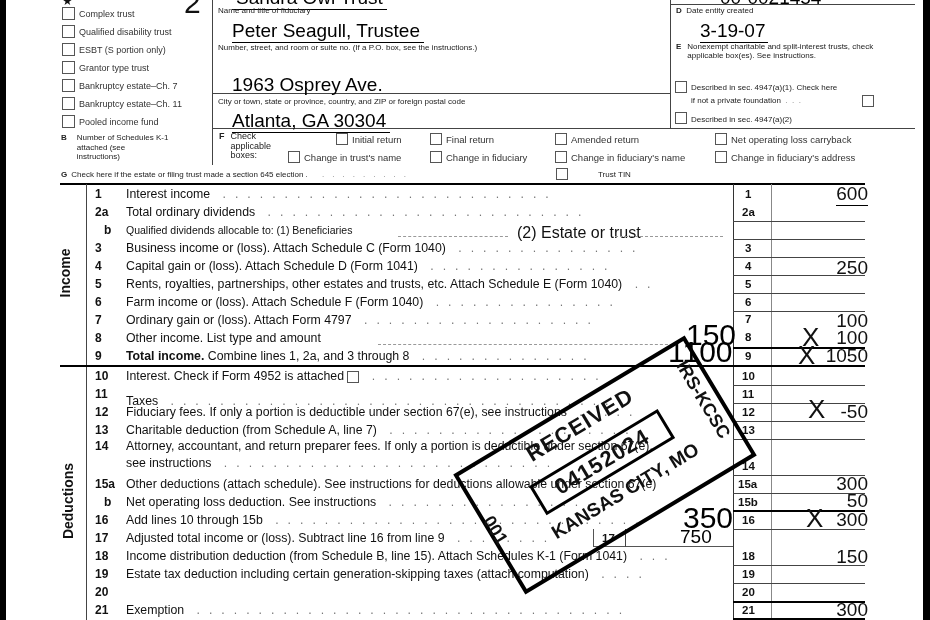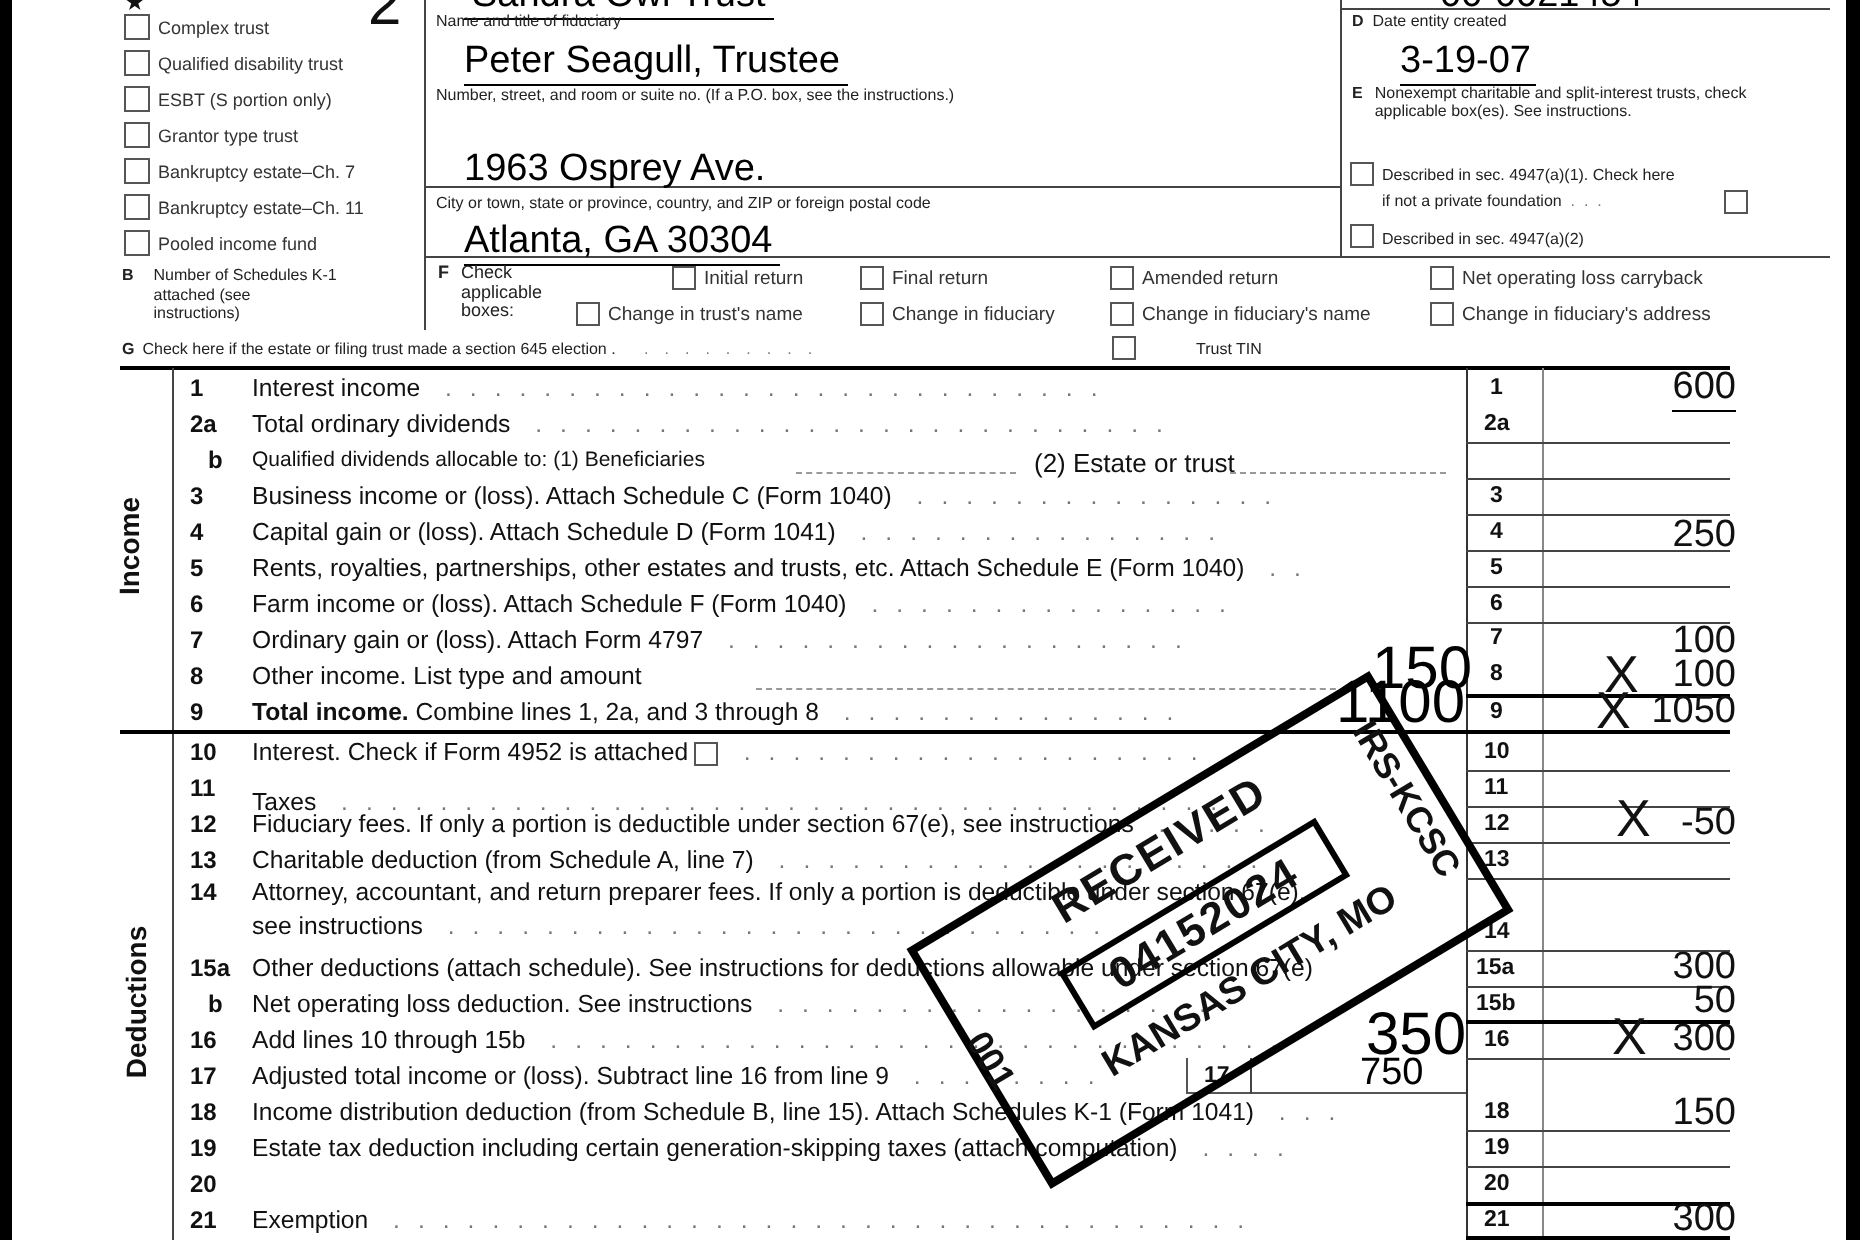--- a/index.html
+++ b/index.html
@@ -175,21 +175,21 @@
 <div>
   <span class="line-num" style="top:205px;">2a</span>
   <span class="line-text" style="top:205px;"><span>Total ordinary dividends</span><span class="dots"> ..........................</span></span>
   <span class="box-num" style="top:206px; left:742px;">2a</span>
 </div>
 <div class="hline" style="left:733px; top:221px; width:132px;"></div>
 <div>
   <span class="line-num" style="top:223px; left:104px;">b</span>
   <span class="line-text" style="top:224px; font-size:10.5px;"><span>Qualified dividends allocable to:  (1) Beneficiaries</span></span>
   <span class="abs" style="left:398px; top:236px; width:110px; border-bottom:1px dashed #999;"></span>
-  <span class="line-text" style="top:224px; left:517px; font-size:13px;">(2) Estate or trust</span>
+  <span class="line-text" style="top:224px; left:517px; font-size:16px;">(2) Estate or trust</span>
   <span class="abs" style="left:615px; top:236px; width:108px; border-bottom:1px dashed #999;"></span>
 </div>
 <div class="hline" style="left:733px; top:239px; width:132px;"></div>
 <div>
   <span class="line-num" style="top:241px;">3</span>
   <span class="line-text" style="top:241px;"><span>Business income or (loss). Attach Schedule C (Form 1040)</span><span class="dots"> ...............</span></span>
   <span class="box-num" style="top:242px; left:745px;">3</span>
 </div>
 <div class="hline" style="left:733px; top:257px; width:132px;"></div>
 <div>

